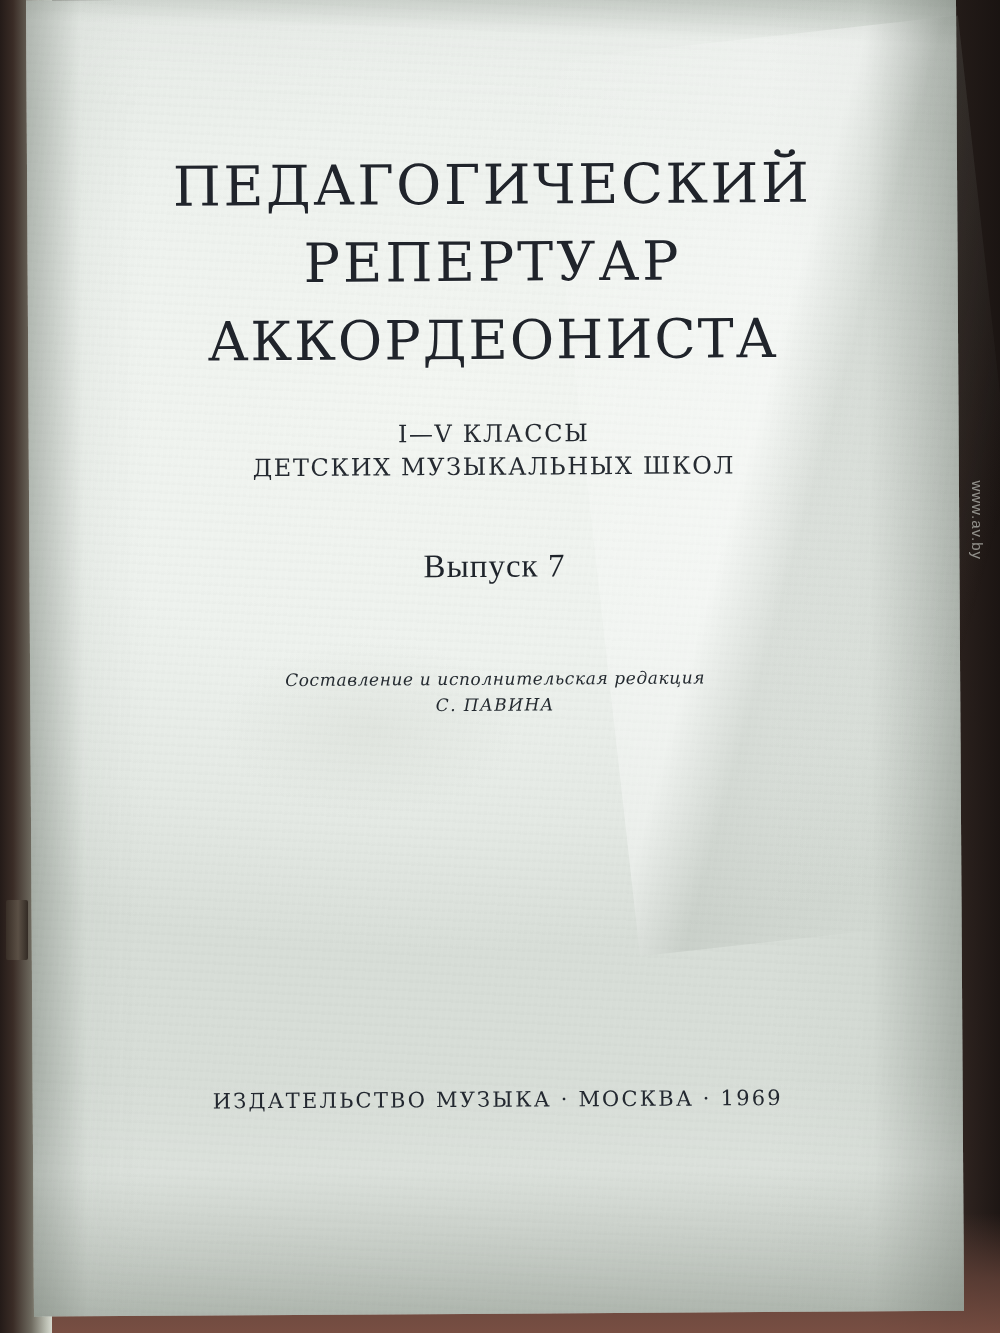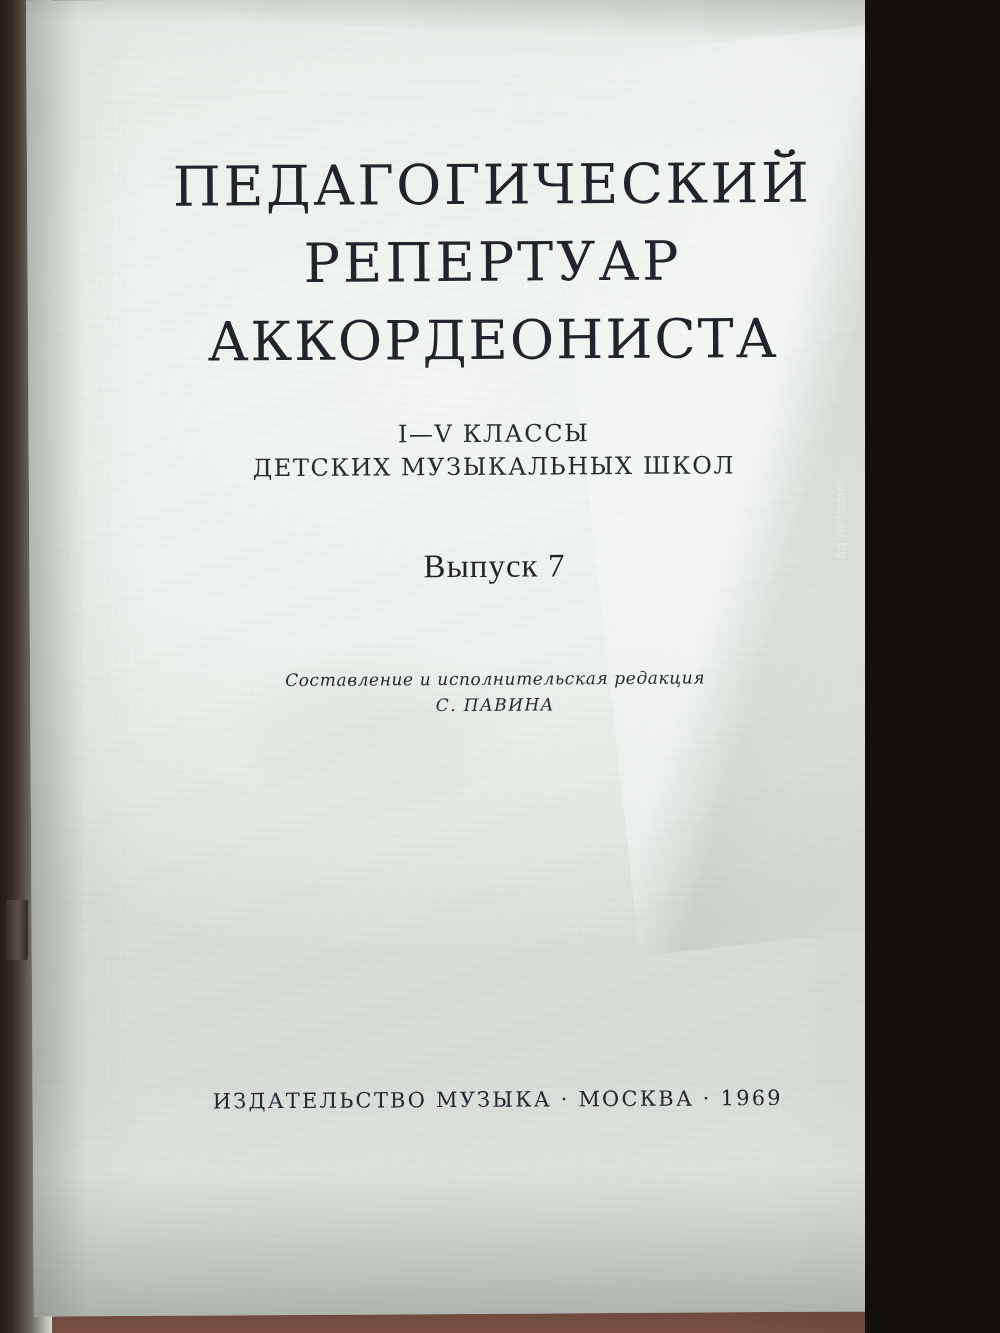--- a/index.html
+++ b/index.html
@@ -10,21 +10,21 @@
   body {
     width: 1000px;
     height: 1333px;
     overflow: hidden;
     font-family: "Liberation Serif", serif;
   }
 
   
   #scene {
     position: relative;
-    width: 865px;
+    width: 1000px;
     height: 1333px;
     background: #4a3a33;
     overflow: hidden;
   }
 
   
   #backdrop {
     position: absolute;
     inset: 0;
     background:

